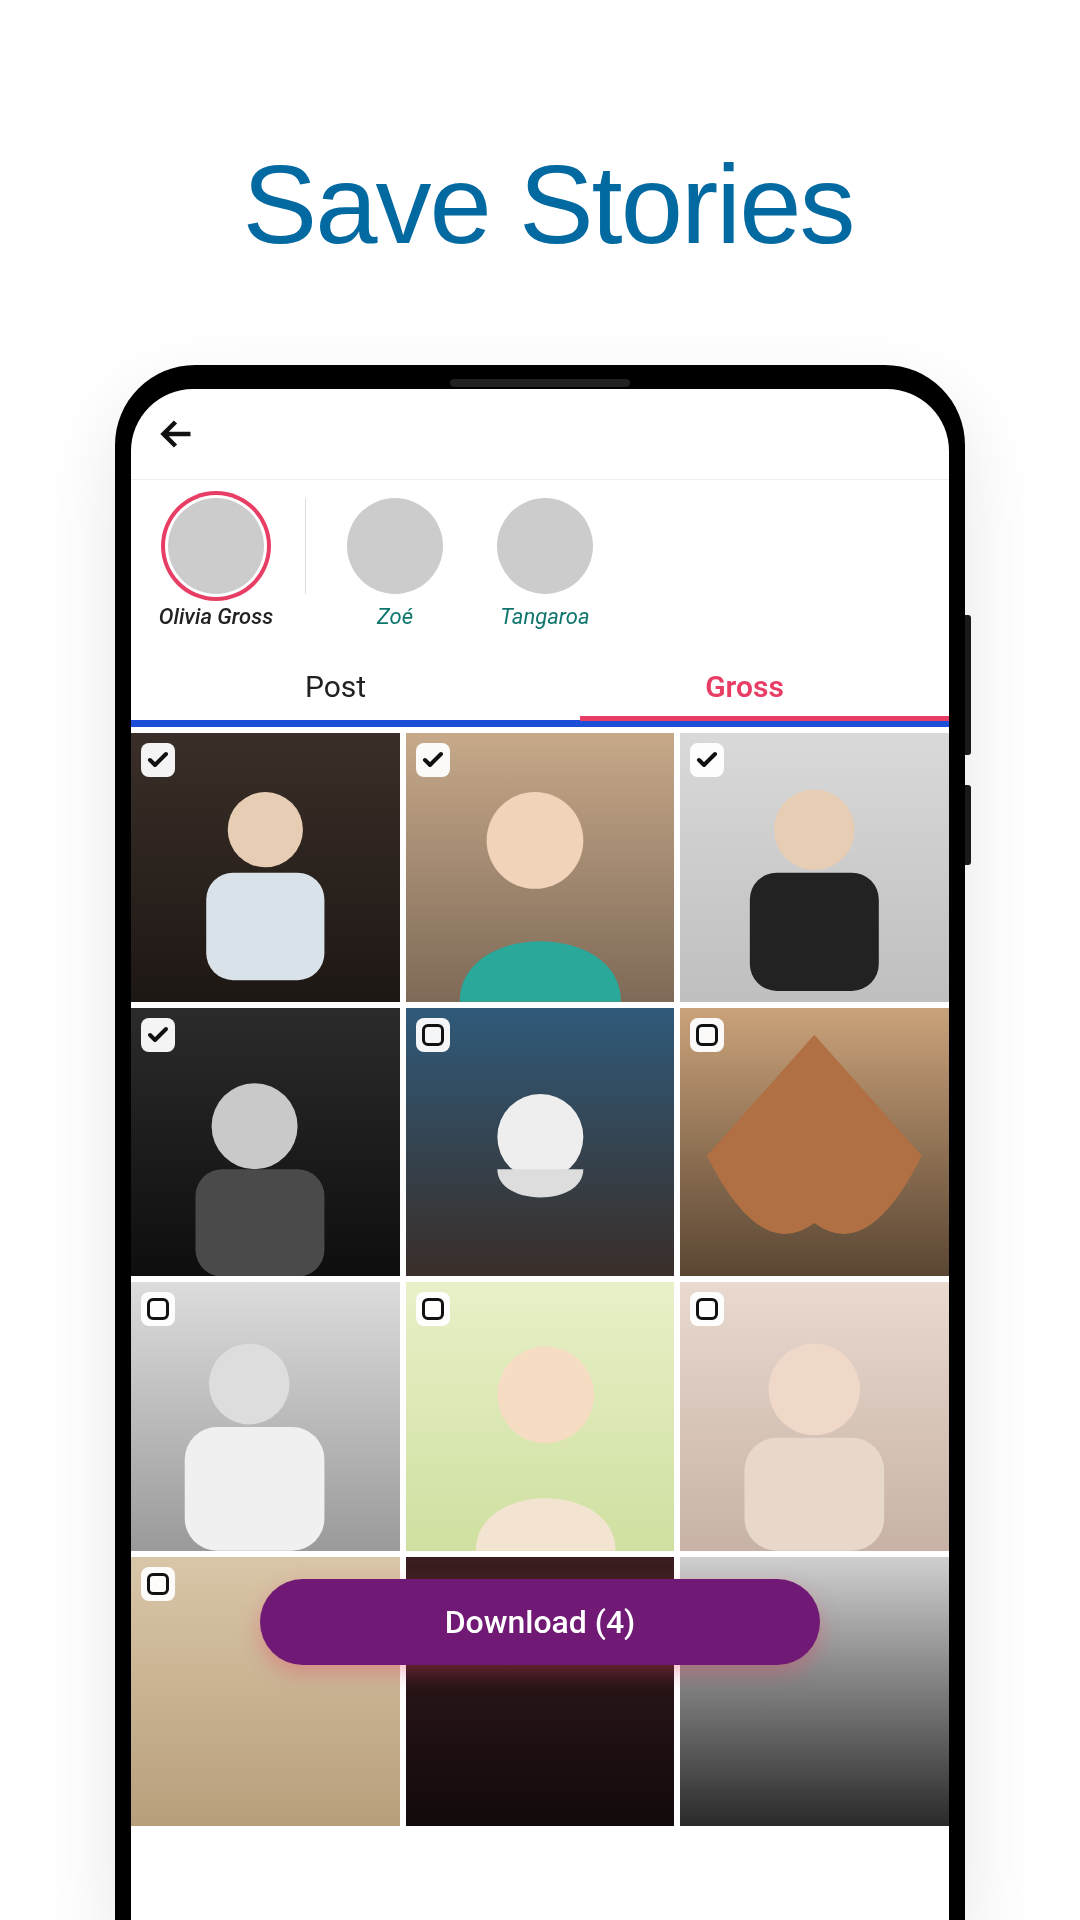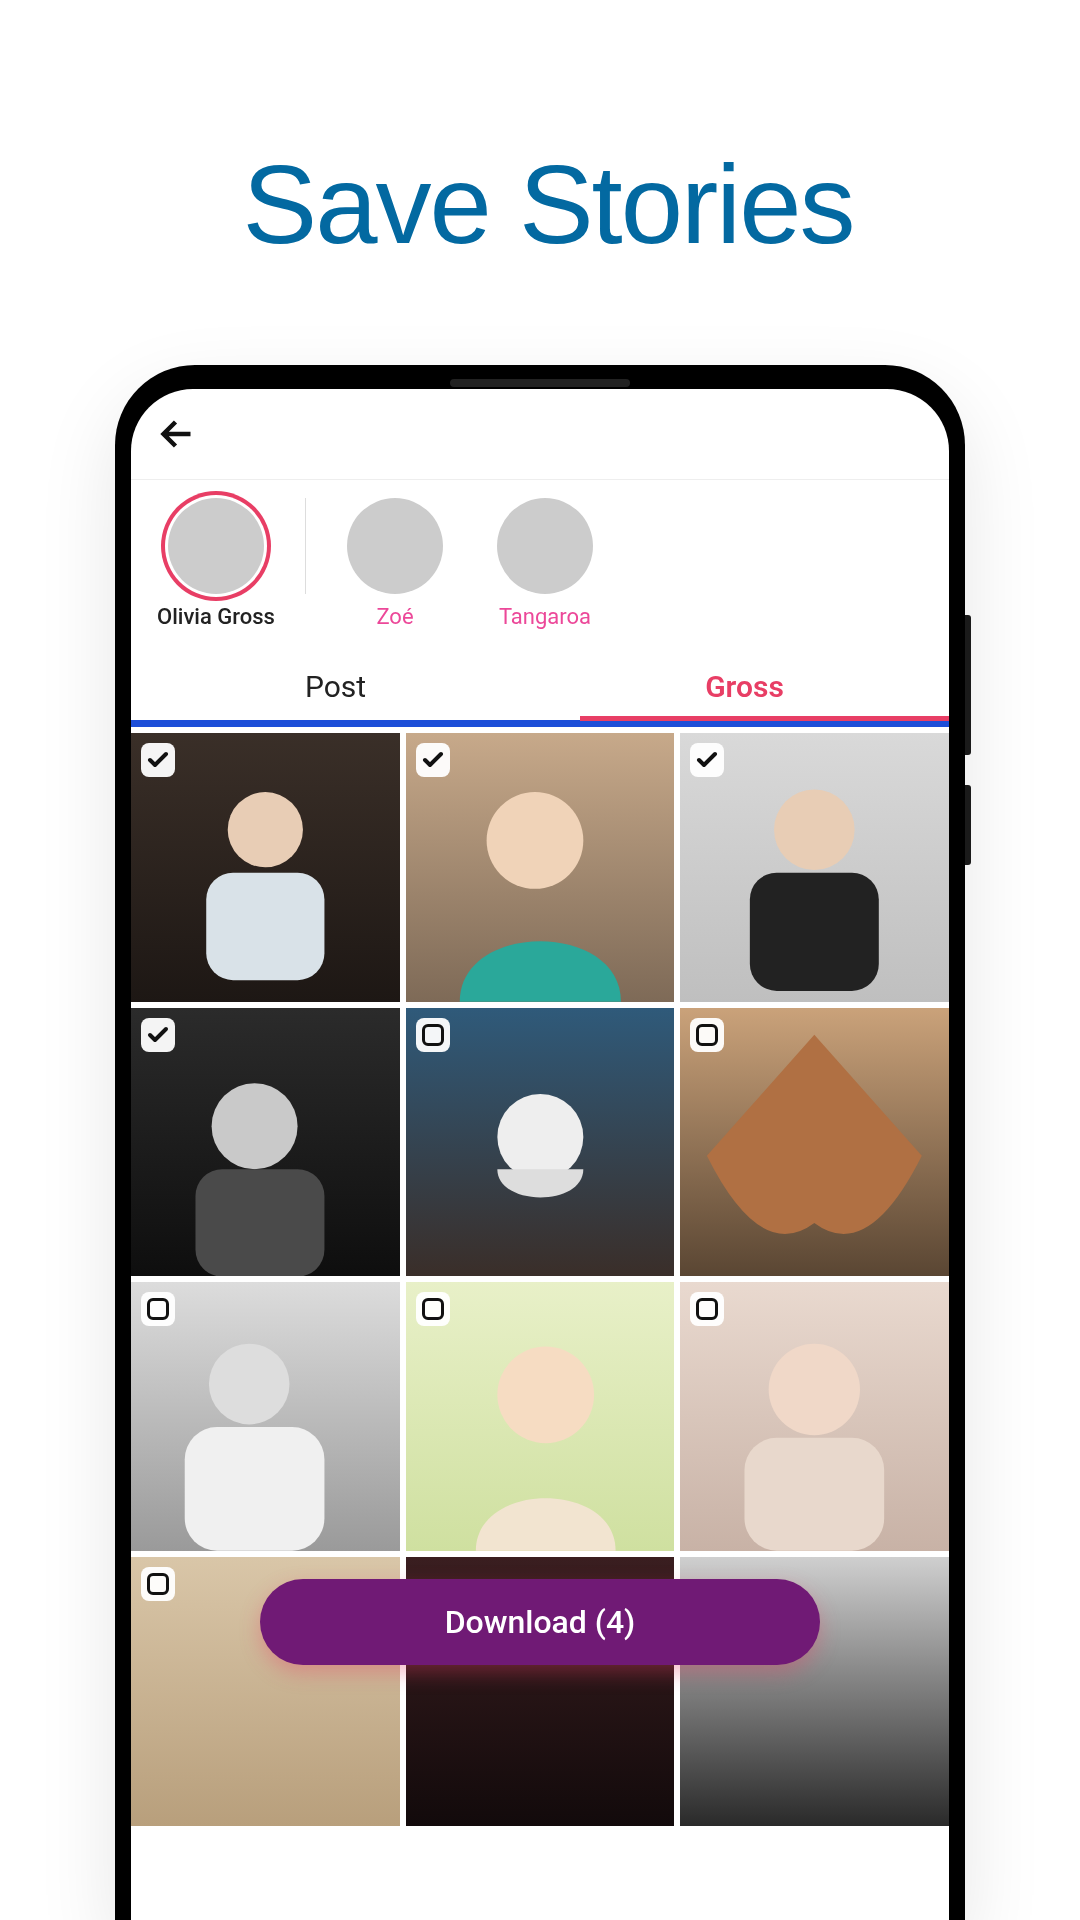--- a/index.html
+++ b/index.html
@@ -75,20 +75,21 @@
   .back-btn { width: 44px; height: 44px; display:flex; align-items:center; justify-content:center; }
   .back-btn svg { width: 36px; height: 36px; stroke: #111; stroke-width: 3; fill: none; }
 
   .divider { height: 1px; background: #eee; }
 
   .users-row {
     display: flex;
     align-items: flex-start;
     padding: 18px 10px 24px 10px;
     gap: 0;
+    font-style: italic;
   }
   .user {
     width: 150px;
     display: flex;
     flex-direction: column;
     align-items: center;
     gap: 10px;
     position: relative;
   }
   .user .avatar {
@@ -97,21 +98,21 @@
     border-radius: 50%;
     background: #ccc;
     background-size: cover;
     background-position: center;
   }
   .user.active .avatar {
     box-shadow: 0 0 0 3px #fff, 0 0 0 7px #e83e65;
   }
   .user .uname {
     font-size: 22px;
-    color: #ec4899;
+    color: #0f766e;
     text-align: center;
     white-space: nowrap;
   }
   .user.active .uname { color: #222; font-weight: 500; }
   .vline {
     width: 1px;
     height: 96px;
     background: #ddd;
     margin: 0 14px;
     align-self: flex-start;

